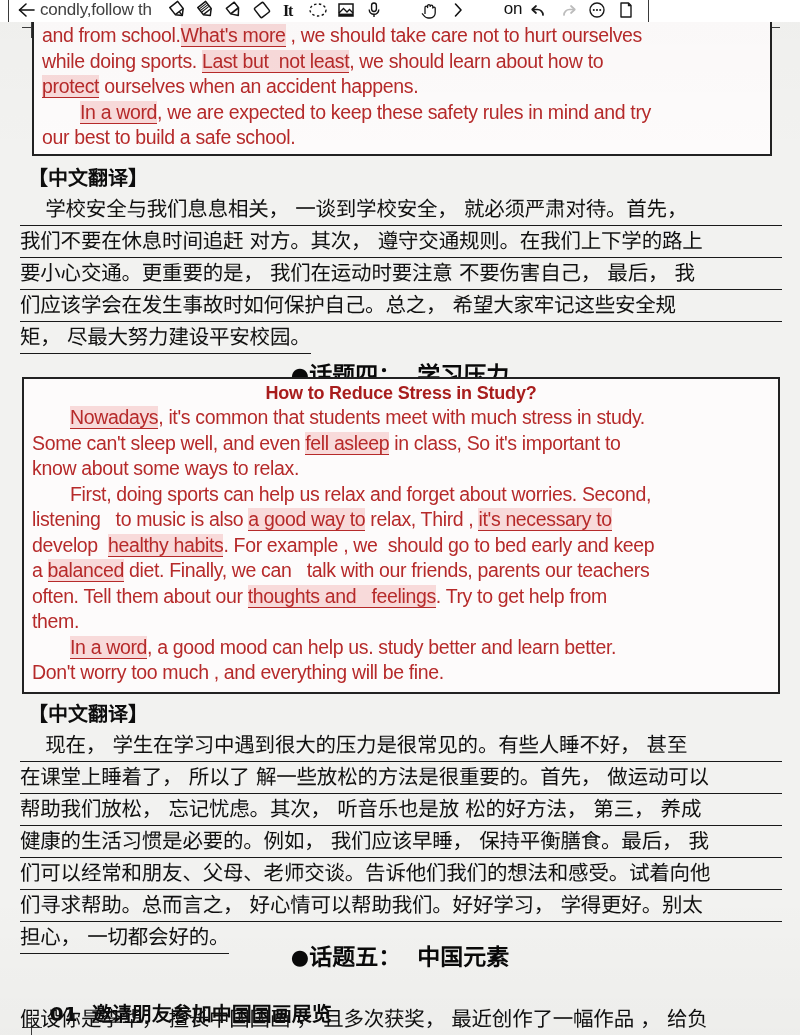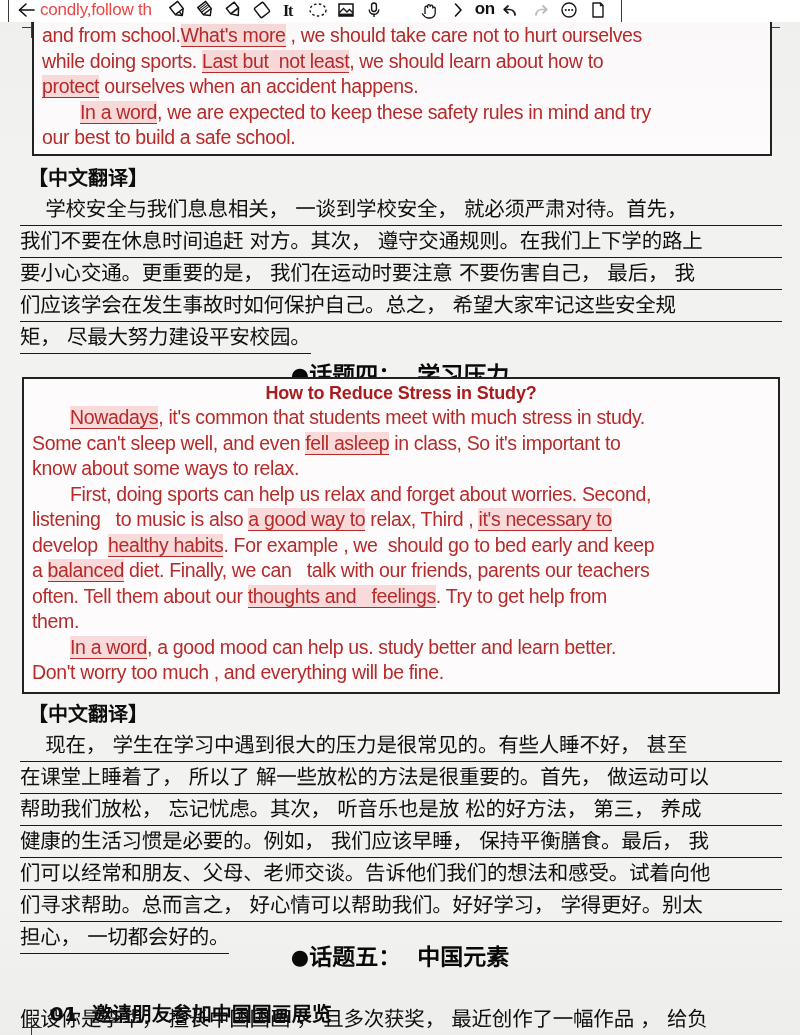--- a/index.html
+++ b/index.html
@@ -39,21 +39,21 @@
     width: 26px;
     height: 22px;
     display: flex;
     align-items: center;
     justify-content: center;
     margin-top: -2px;
   }
   .tb-title {
     flex: 0 0 auto;
     font-size: 17px;
-    color: #ef4444;
+    color: #404040;
     white-space: nowrap;
     overflow: hidden;
     max-width: 145px;
     margin-top: -3px;
     letter-spacing: -0.2px;
     text-align: right;
   }
   .tb-tools {
     flex: 0 0 auto;
     display: flex;
@@ -73,24 +73,25 @@
   .tb-right {
     flex: 0 0 auto;
     display: flex;
     align-items: center;
     gap: 4px;
     margin-left: 16px;
     margin-top: -2px;
   }
   .tb-on {
     font-size: 17px;
-    font-weight: 700;
+    font-weight: 400;
     color: #111;
     margin-top: -3px;
     letter-spacing: -0.3px;
+    margin-left: 29px;
   }
   .tb-sep {
     width: 1px;
     height: 26px;
     background: #3a3a3a;
     margin-left: 6px;
     flex: 0 0 auto;
   }
 
   

